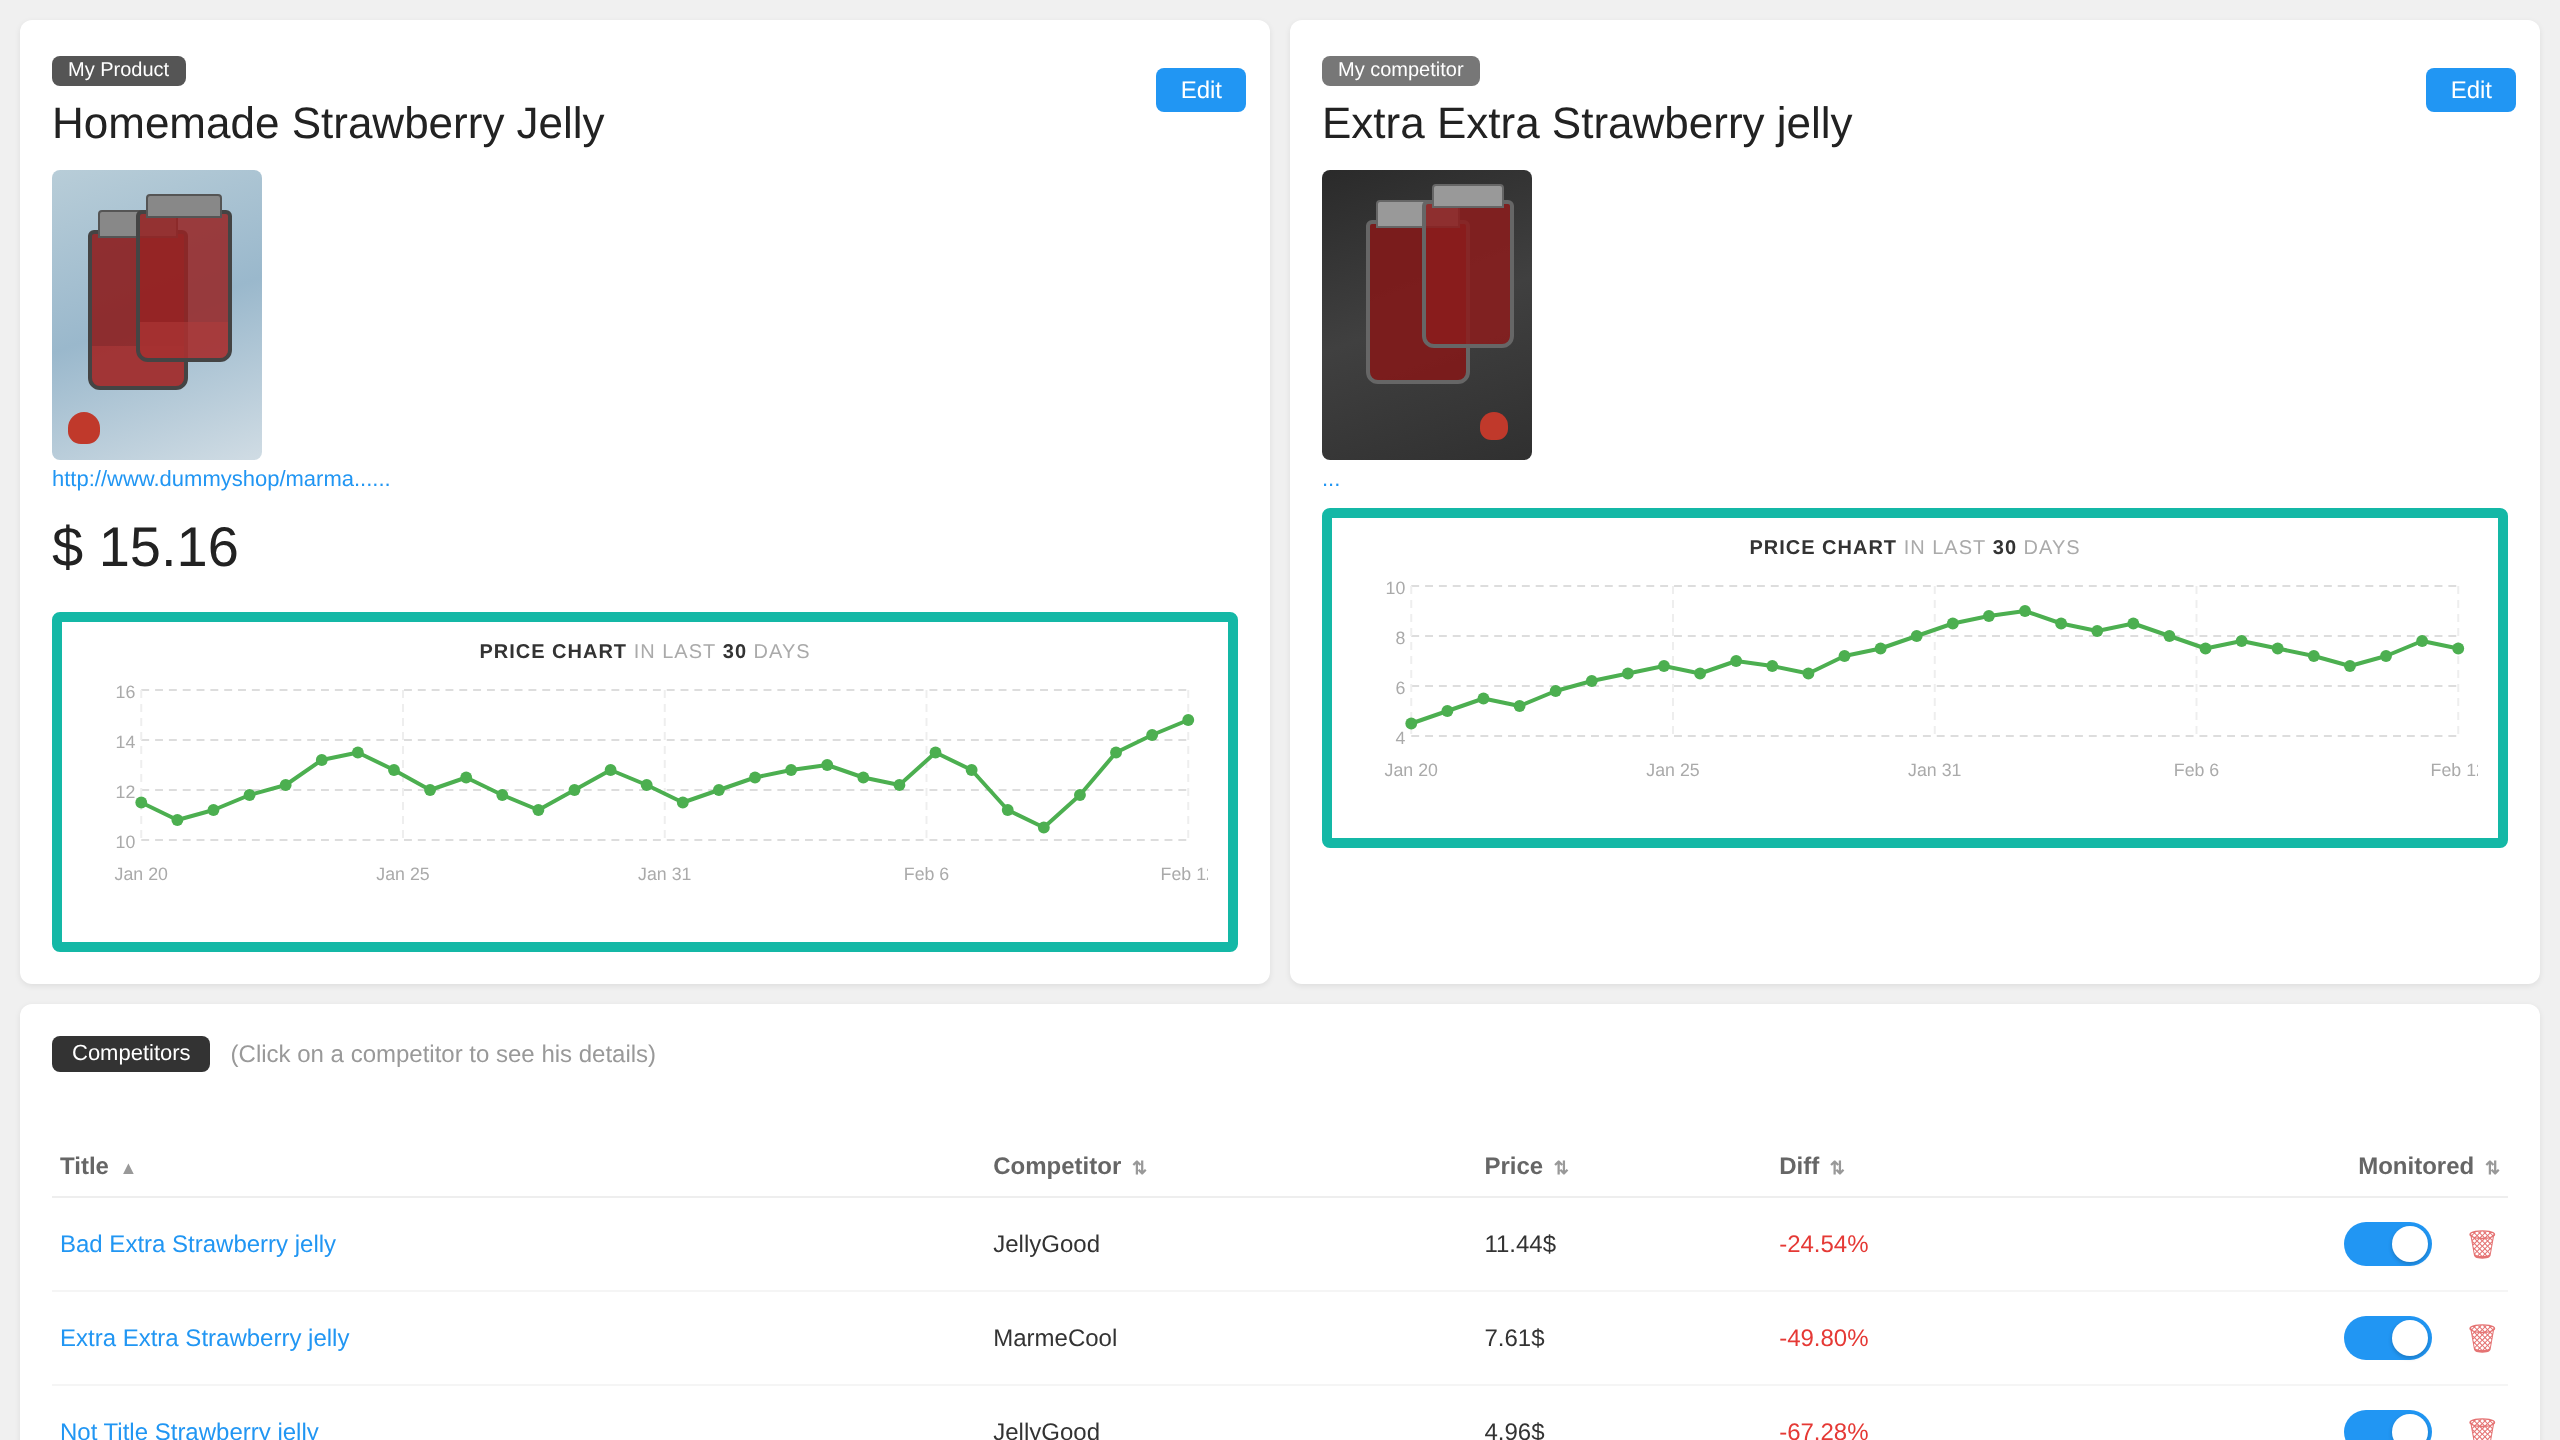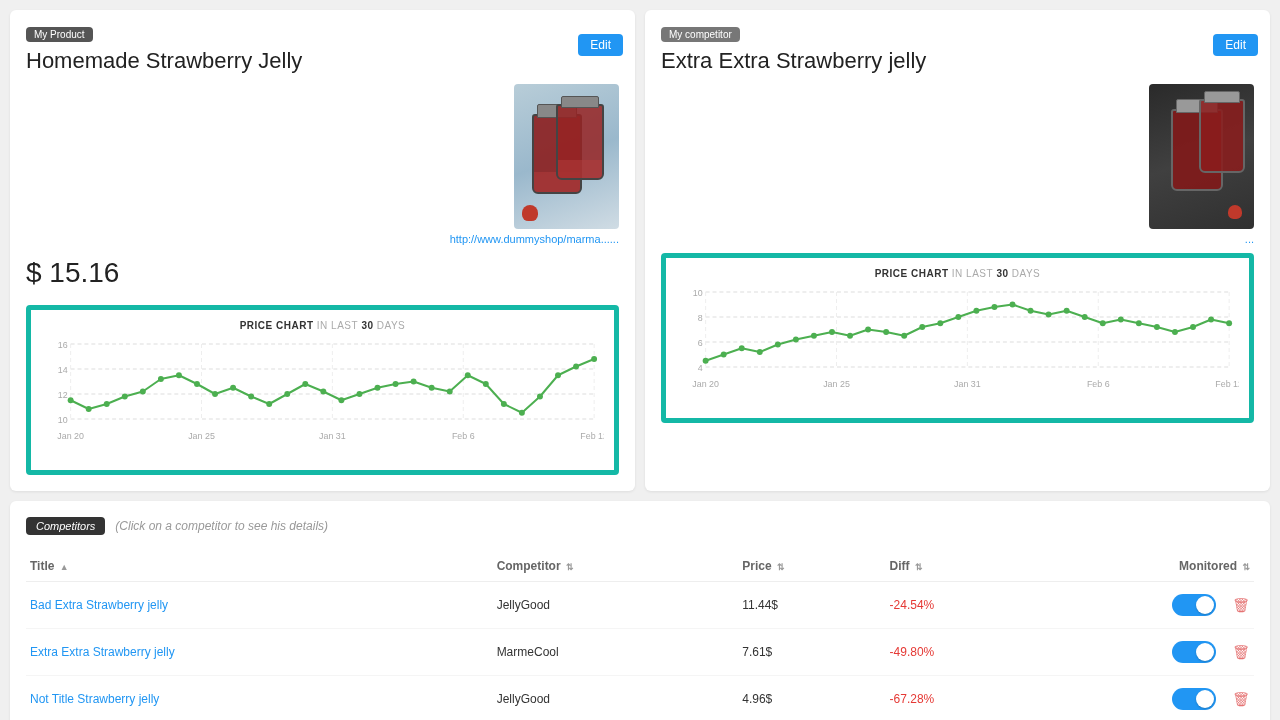--- a/index.html
+++ b/index.html
@@ -31,37 +31,37 @@
       color: #fff;
       border: none;
       border-radius: 4px;
       padding: 4px 12px;
       font-size: 12px;
       cursor: pointer;
     }
 
     .product-title { font-size: 22px; font-weight: 300; color: #222; margin-bottom: 10px; }
 
-    .product-image-area { display: flex; flex-direction: column; align-items: flex-end; margin-bottom: 8px; }
+    .product-image-area { display: flex; flex-direction: column; align-items: flex-start; margin-bottom: 8px; }
 
     .product-link { color: #2196F3; font-size: 11px; text-decoration: none; margin-top: 4px; }
 
     .price { font-size: 28px; font-weight: 300; color: #222; margin: 12px 0 16px 0; }
 
     
     .chart-container { border: 5px solid #14b8a6; border-radius: 4px; padding: 10px 10px 8px 10px; }
     .chart-title { text-align: center; font-size: 10px; font-weight: 600; letter-spacing: 0.5px; color: #333; margin-bottom: 8px; }
     .chart-title .highlight { color: #333; font-weight: 700; }
     .chart-title .normal { color: #aaa; font-weight: 400; }
     .chart-svg { width: 100%; height: 120px; }
 
     
     .bottom-section { background: #fff; margin: 0 10px 10px 10px; border-radius: 6px; box-shadow: 0 1px 3px rgba(0,0,0,0.08); padding: 16px; }
 
-    .competitors-header { display: flex; align-items: center; gap: 10px; margin-bottom: 16px; font-style: italic; }
+    .competitors-header { display: flex; align-items: center; gap: 10px; margin-bottom: 32px; }
     .competitors-badge {
       background: #333;
       color: #fff;
       font-size: 11px;
       padding: 3px 10px;
       border-radius: 4px;
     }
     .competitors-hint { color: #999; font-size: 12px; }
 
     .table { width: 100%; border-collapse: collapse; }

